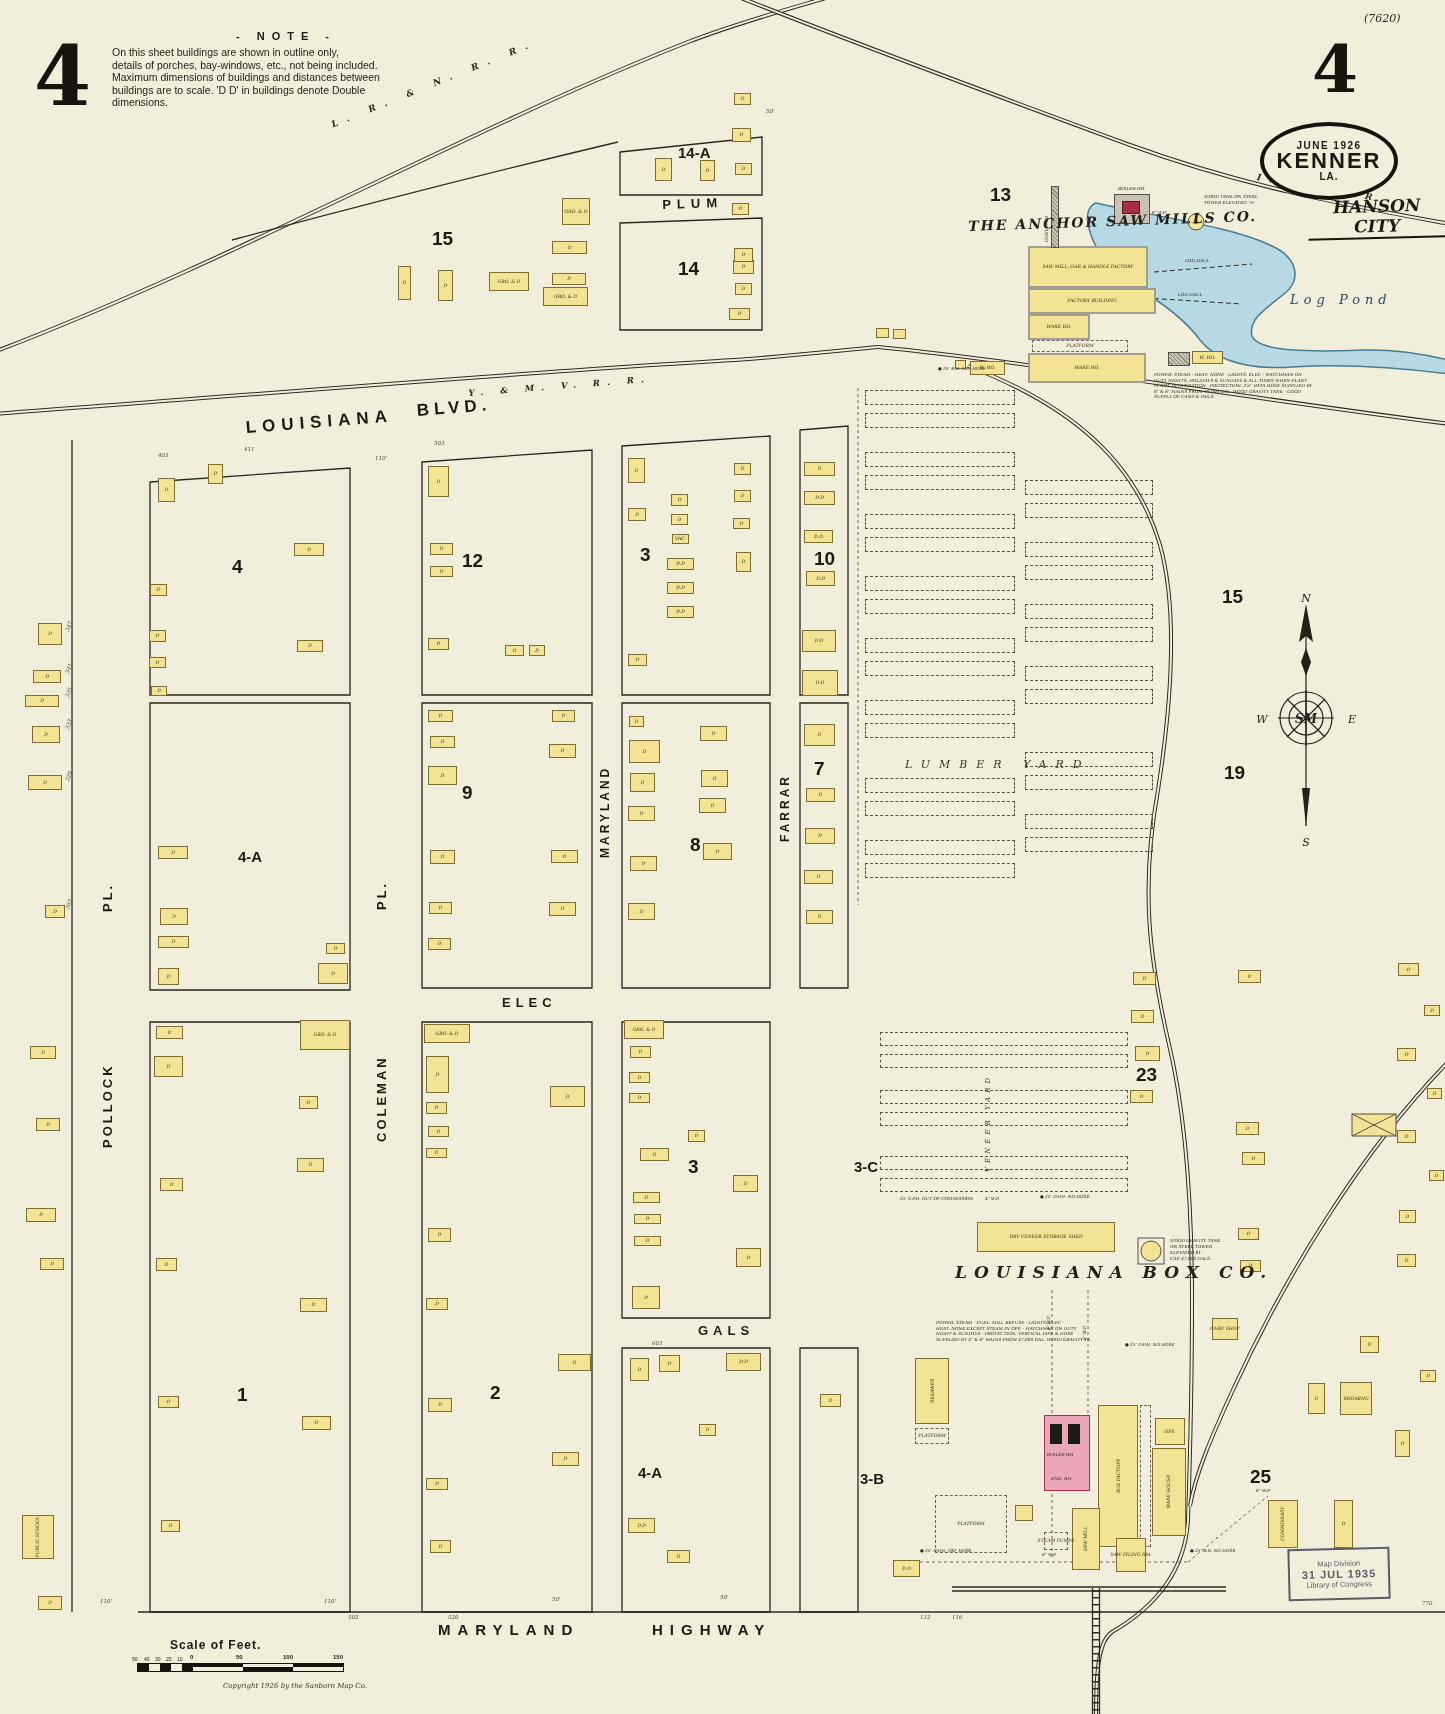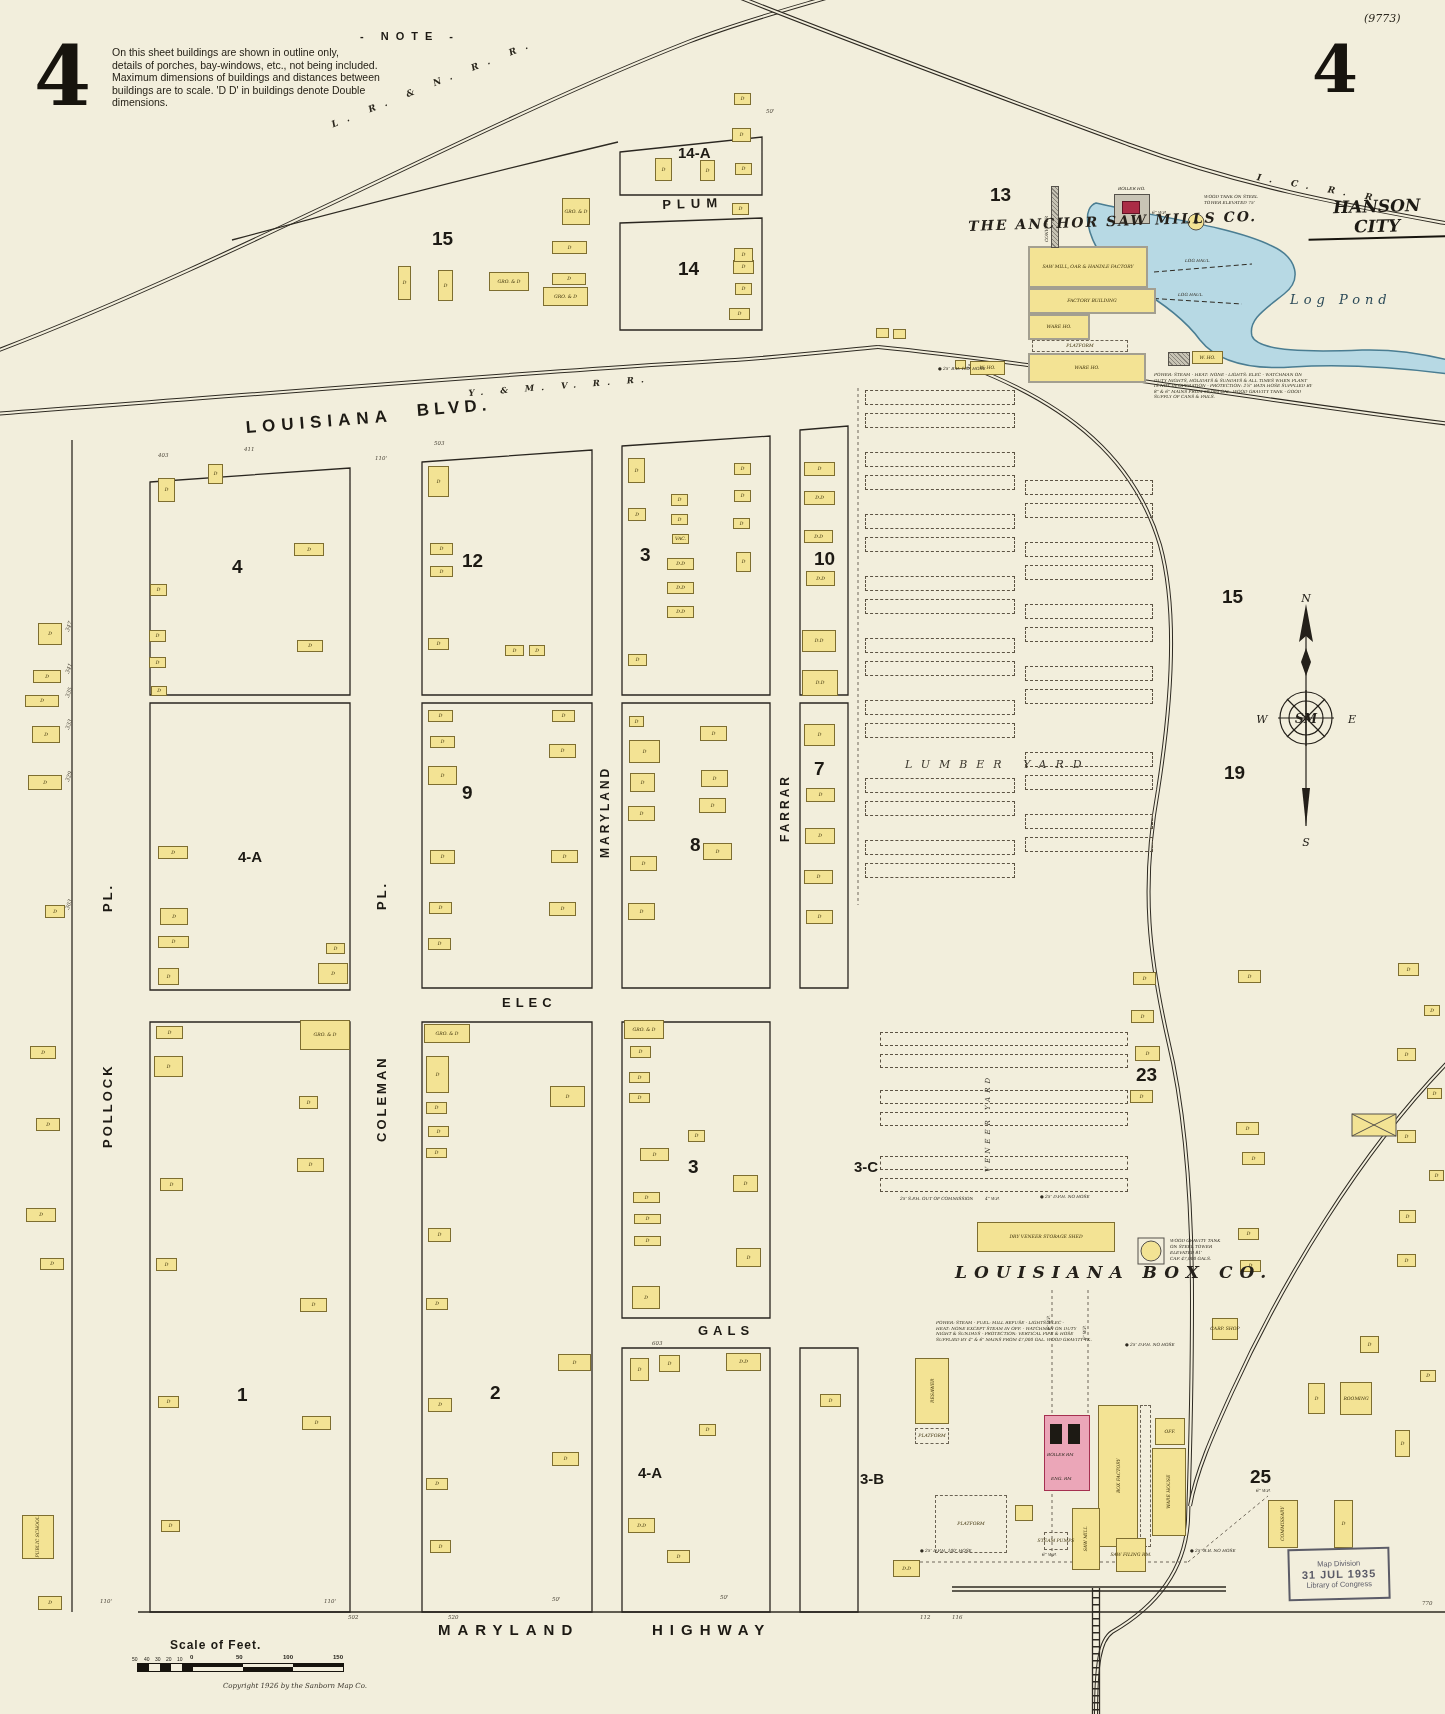--- a/index.html
+++ b/index.html
@@ -4,21 +4,21 @@
 <style>
   html,body{margin:0;padding:0;background:#d8d4c4;}
   .page{position:relative;width:1445px;height:1714px;background:#f2eedc;overflow:hidden;
         font-family:"Liberation Sans",sans-serif;color:#1d1a14;}
   
   .sheetnum{position:absolute;font-family:"DejaVu Serif",serif;font-weight:bold;color:#17140e;}
   .tl{left:34px;top:28px;font-size:82px;}
   .tr{left:1312px;top:30px;font-size:66px;}
   .plate{position:absolute;left:1364px;top:12px;font:italic 11px "DejaVu Serif",serif;color:#2a261c;}
   .note{position:absolute;left:112px;top:30px;width:348px;}
-  .note .nt{text-align:right;font-weight:bold;letter-spacing:7px;font-size:11px;margin-bottom:4px;}
+  .note .nt{text-align:center;font-weight:bold;letter-spacing:7px;font-size:11px;margin-bottom:4px;}
   .note .nl{font-size:10.5px;line-height:12.5px;color:#201c12;}
   .logo{position:absolute;left:1260px;top:122px;width:130px;height:70px;border:4px solid #17140e;border-radius:50%;
         display:flex;flex-direction:column;align-items:center;justify-content:center;background:#f2eedc;z-index:6;}
   .logo .ld{font-size:10px;font-weight:bold;letter-spacing:1.5px;}
   .logo .lc{font-size:22px;font-weight:bold;letter-spacing:2px;line-height:20px;}
   .logo .ls{font-size:10px;font-weight:bold;letter-spacing:1px;}
   .hanson{position:absolute;left:1308px;top:196px;width:138px;text-align:center;z-index:6;
           font:italic bold 17px "DejaVu Serif",serif;border-bottom:2px solid #17140e;transform:rotate(-1.5deg);padding-bottom:1px;}
   
   .lbl{position:absolute;white-space:nowrap;transform-origin:0 0;font-weight:bold;z-index:5;}
@@ -832,31 +832,36 @@
       <div class="ann" style="left: 64px; top: 630px; transform: rotate(-70deg);">347</div>
       <div class="ann" style="left: 64px; top: 672px; transform: rotate(-70deg);">341</div>
       <div class="ann" style="left: 64px; top: 696px; transform: rotate(-70deg);">335</div>
       <div class="ann" style="left: 64px; top: 728px; transform: rotate(-70deg);">333</div>
       <div class="ann" style="left: 64px; top: 780px; transform: rotate(-70deg);">329</div>
       <div class="ann" style="left: 64px; top: 908px; transform: rotate(-70deg);">303</div>
     </div>
 
   <div class="sheetnum tl">4</div>
   <div class="sheetnum tr">4</div>
-  <div class="plate">(9773)</div>
+  <div class="plate">(7620)</div>
 
   <div class="note">
     <div class="nt">- NOTE -</div>
     <div class="nl">On this sheet buildings are shown in outline only,</div>
     <div class="nl">details of porches, bay-windows, etc., not being included.</div>
     <div class="nl">Maximum dimensions of buildings and distances between</div>
     <div class="nl">buildings are to scale. 'D D' in buildings denote Double</div>
     <div class="nl">dimensions.</div>
   </div>
 
+  <div class="logo">
+    <div class="ld">JUNE 1926</div>
+    <div class="lc">KENNER</div>
+    <div class="ls">LA.</div>
+  </div>
   <div class="hanson">HANSON CITY</div>
 
   <div class="ttl" style="left:968px;top:218px;transform:rotate(-2deg);letter-spacing:2px;">THE ANCHOR SAW MILLS CO.</div>
   <div class="noteblk" style="left:1154px;top:372px;">
     <div>POWER: STEAM - HEAT: NONE - LIGHTS: ELEC - WATCHMAN ON</div>
     <div>DUTY NIGHTS, HOLIDAYS &amp; SUNDAYS &amp; ALL TIMES WHEN PLANT</div>
     <div>IS NOT IN OPERATION - PROTECTION: 2½" BATA HOSE SUPPLIED BY</div>
     <div>8" &amp; 6" MAINS FROM 50,000 GAL. WOOD GRAVITY TANK - GOOD</div>
     <div>SUPPLY OF CANS &amp; PAILS.</div>
   </div>

